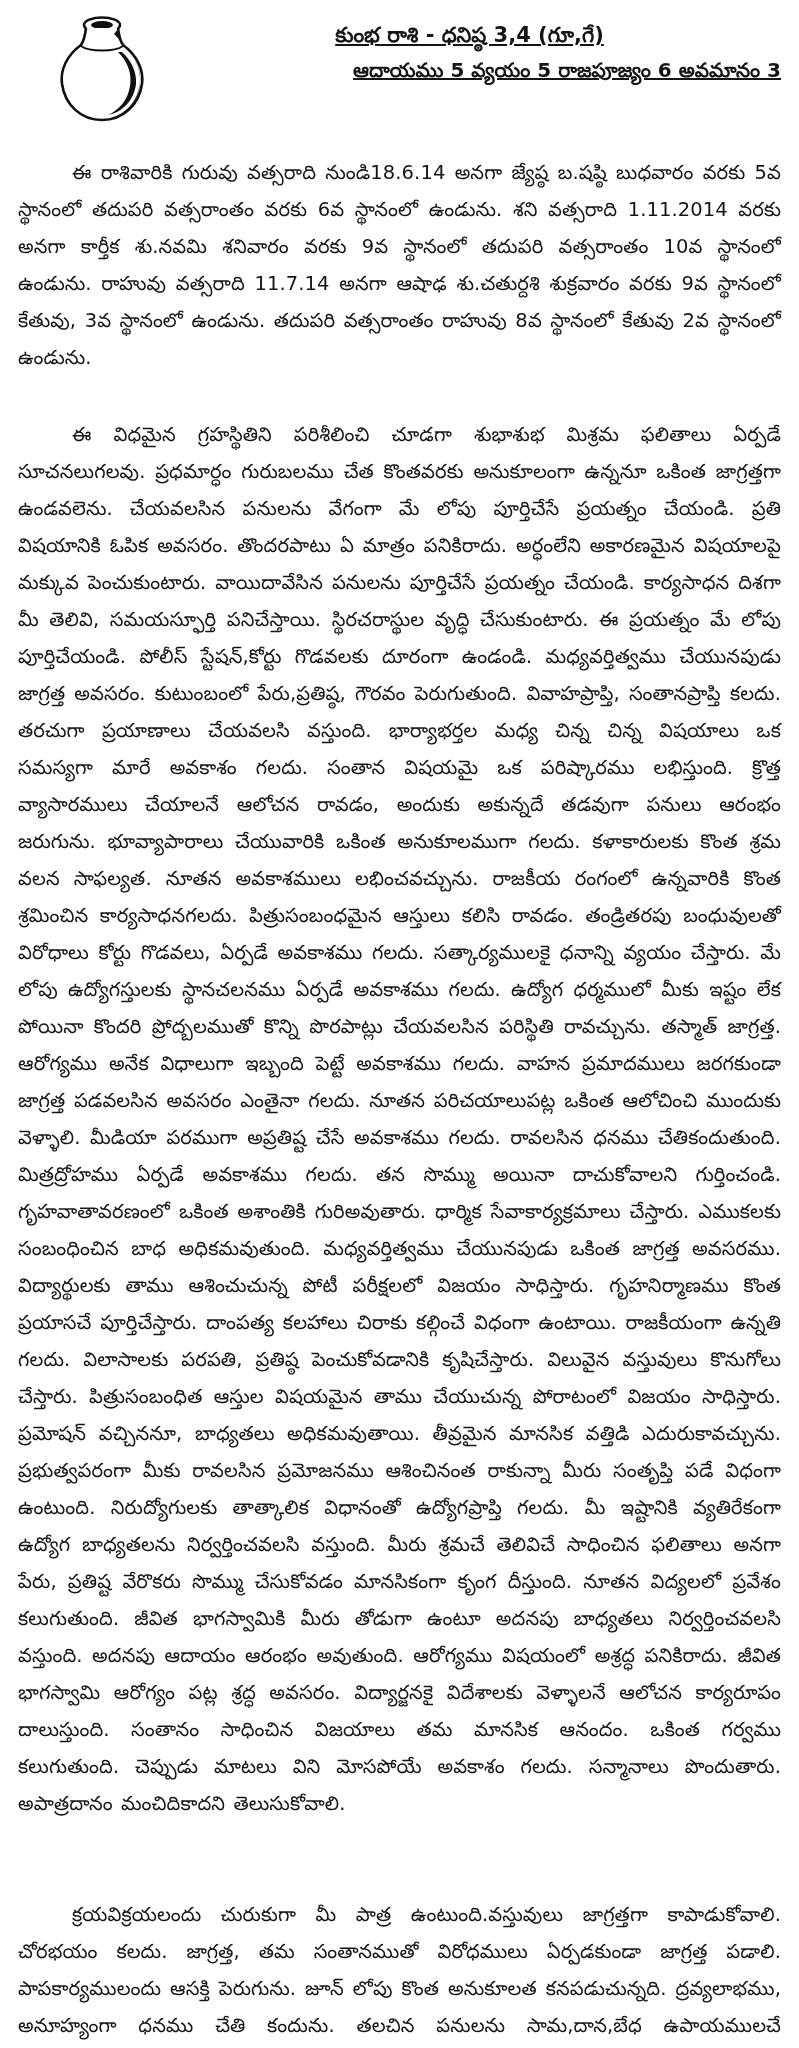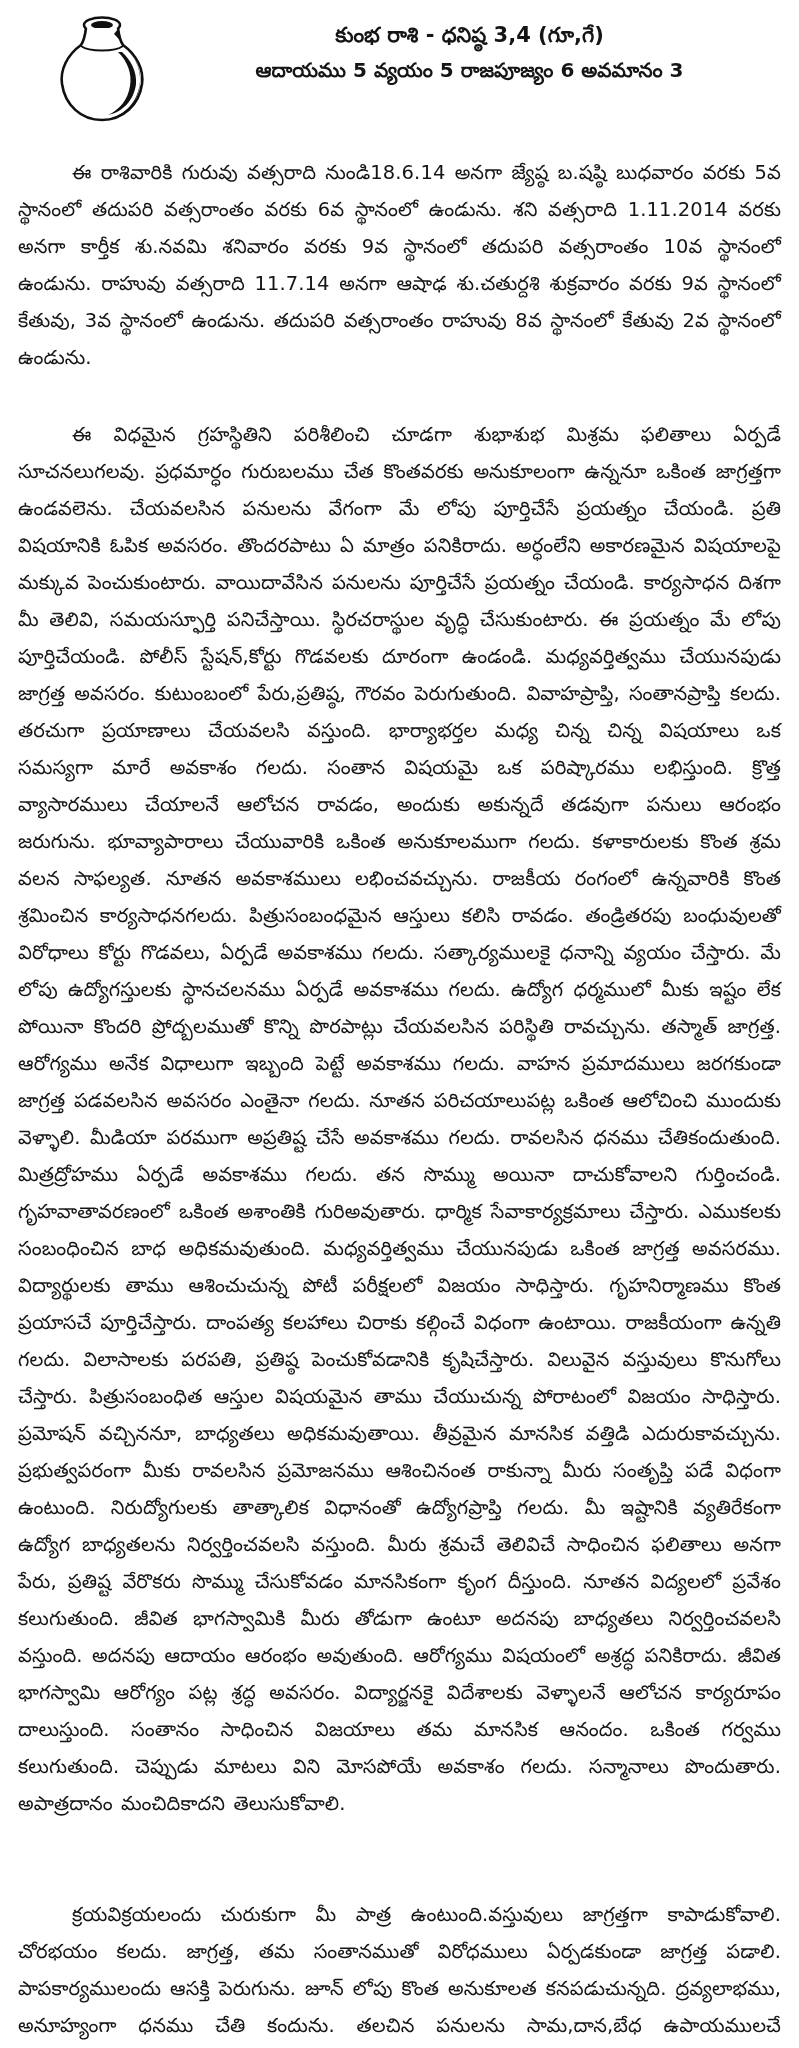--- a/index.html
+++ b/index.html
@@ -33,28 +33,29 @@
     top: 2px;
     width: 92px;
     height: 112px;
   }
   .pot-wrap svg { width: 100%; height: 100%; display: block; }
   .header-lines {
     margin-left: 150px;
     margin-right: 10px;
     text-align: center;
     font-weight: bold;
+    text-decoration: underline;
   }
   .header-line {
     line-height: 35px;
     white-space: nowrap;
   }
   .header-title      { font-size: 21px; padding-top: 8px; }
   .header-nakshatra  { font-size: 20px; }
-  .header-ayavyaya   { font-size: 20px; }
+  .header-ayavyaya   { font-size: 20px; text-align: right; }
   
   .doc-body {
     padding: 0 2px;
   }
   .doc-body p {
     margin: 8px;
     font-size: 19.5px;
     line-height: 37px;
     text-align: justify;
     text-indent: 54px;

